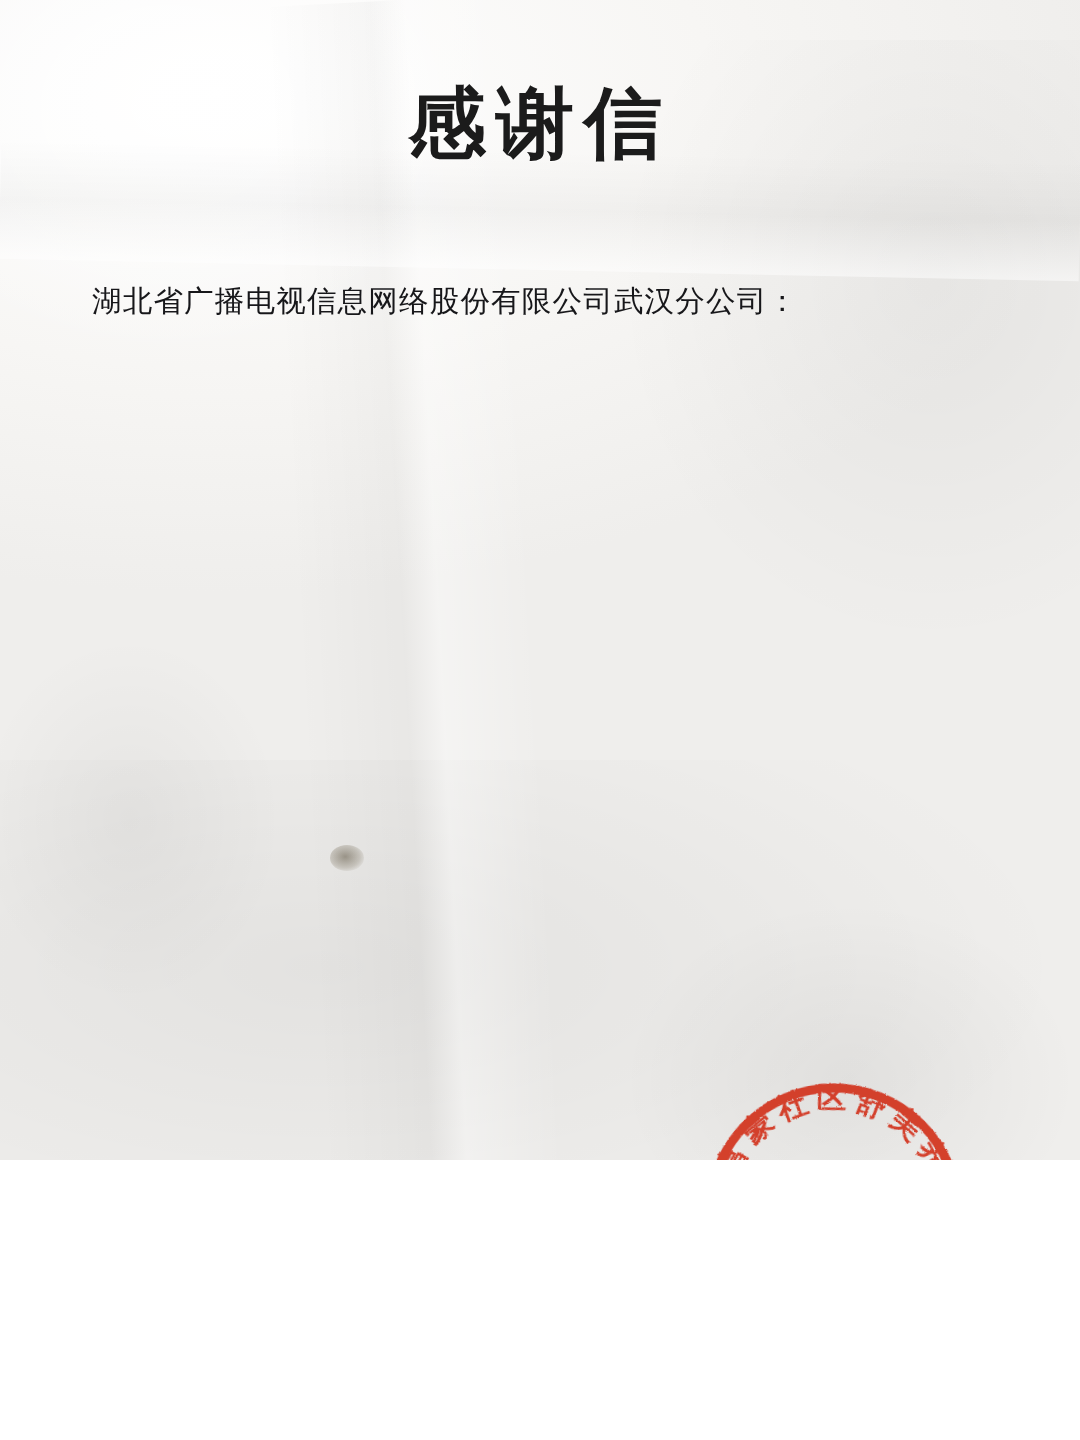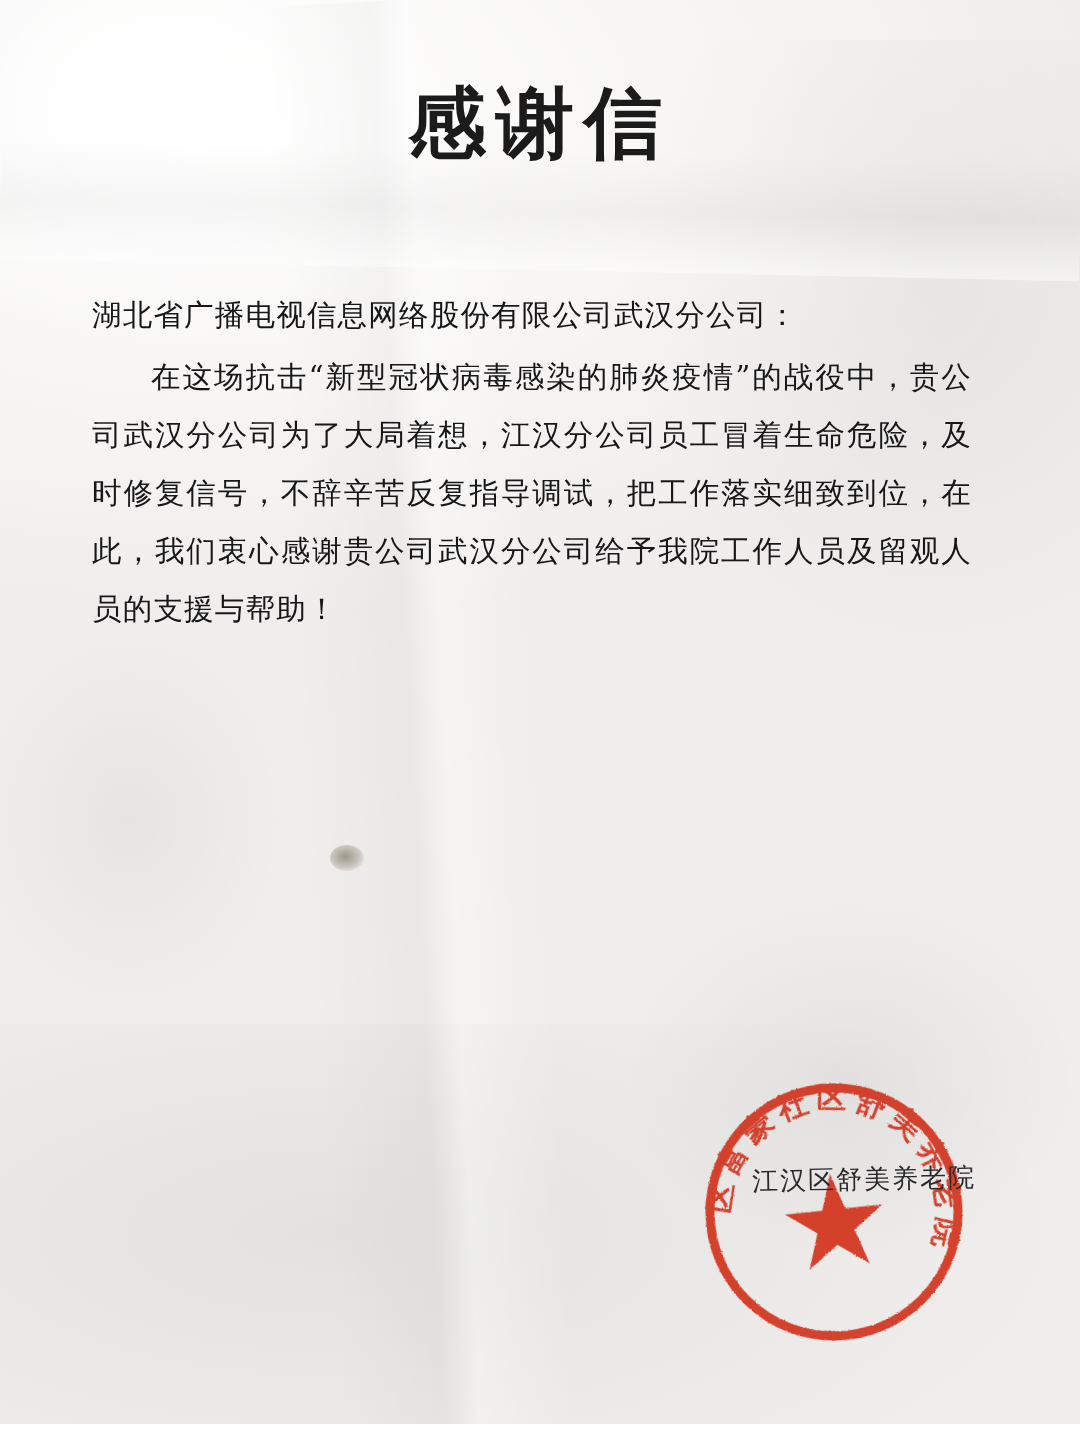--- a/index.html
+++ b/index.html
@@ -11,21 +11,21 @@
     width: 1080px;
     height: 1440px;
     overflow: hidden;
     font-family: "DejaVu Sans", "Liberation Sans", sans-serif;
   }
 
   
   .page {
     position: relative;
     width: 1080px;
-    height: 1424px;
+    height: 1160px;
     background:
       radial-gradient(ellipse 900px 500px at 20% 8%, #ffffff 0%, #f7f6f4 55%, #efeeec 100%),
       linear-gradient(160deg, #fbfbfa 0%, #f4f3f1 45%, #eceae8 100%);
     overflow: hidden;
   }
   
   .shade {
     position: absolute;
     pointer-events: none;
   }
@@ -70,21 +70,21 @@
     font-family: "DejaVu Serif", "Liberation Serif", serif;
     font-weight: 700;
     font-size: 78px;
     letter-spacing: 10px;
     color: #1b1b1b;
     text-shadow: 0 1px 0 rgba(255,255,255,0.6);
   }
 
   .body-block {
     position: absolute;
-    top: 286px;
+    top: 272px;
     left: 92px;
     width: 880px;
     color: #17171a;
     font-family: "DejaVu Serif", "Liberation Serif", serif;
     font-size: 29.5px;
     line-height: 58px;
     letter-spacing: 1.2px;
     text-align: justify;
     text-justify: inter-character;
   }
@@ -141,21 +141,20 @@
   <div class="shade s3"></div>
   <div class="shade s4"></div>
   <div class="shade s5"></div>
   <div class="shade s6"></div>
   <div class="shade s7"></div>
 
   <div class="doc-title">感谢信</div>
 
   <div class="body-block">
     <p class="salutation">湖北省广播电视信息网络股份有限公司武汉分公司：</p>
-    <p class="para">在这场抗击“新型冠状病毒感染的肺炎疫情”的战役中，贵公司武汉分公司为了大局着想，江汉分公司员工冒着生命危险，及时修复信号，不辞辛苦反复指导调试，把工作落实细致到位，在此，我们衷心感谢贵公司武汉分公司给予我院工作人员及留观人员的支援与帮助！</p>
   </div>
 
   <div class="smudge"></div>
 
   <div class="seal">
     <svg width="268" height="268" viewBox="0 0 268 268" xmlns="http://www.w3.org/2000/svg">
       <defs>
         <path id="sealArc" d="M 134,134 m -104,0 a 104,104 0 1,1 208,0 a 104,104 0 1,1 -208,0"></path>
         <filter id="rough">
           <feTurbulence type="fractalNoise" baseFrequency="0.75" numOctaves="3" result="n"></feTurbulence>

